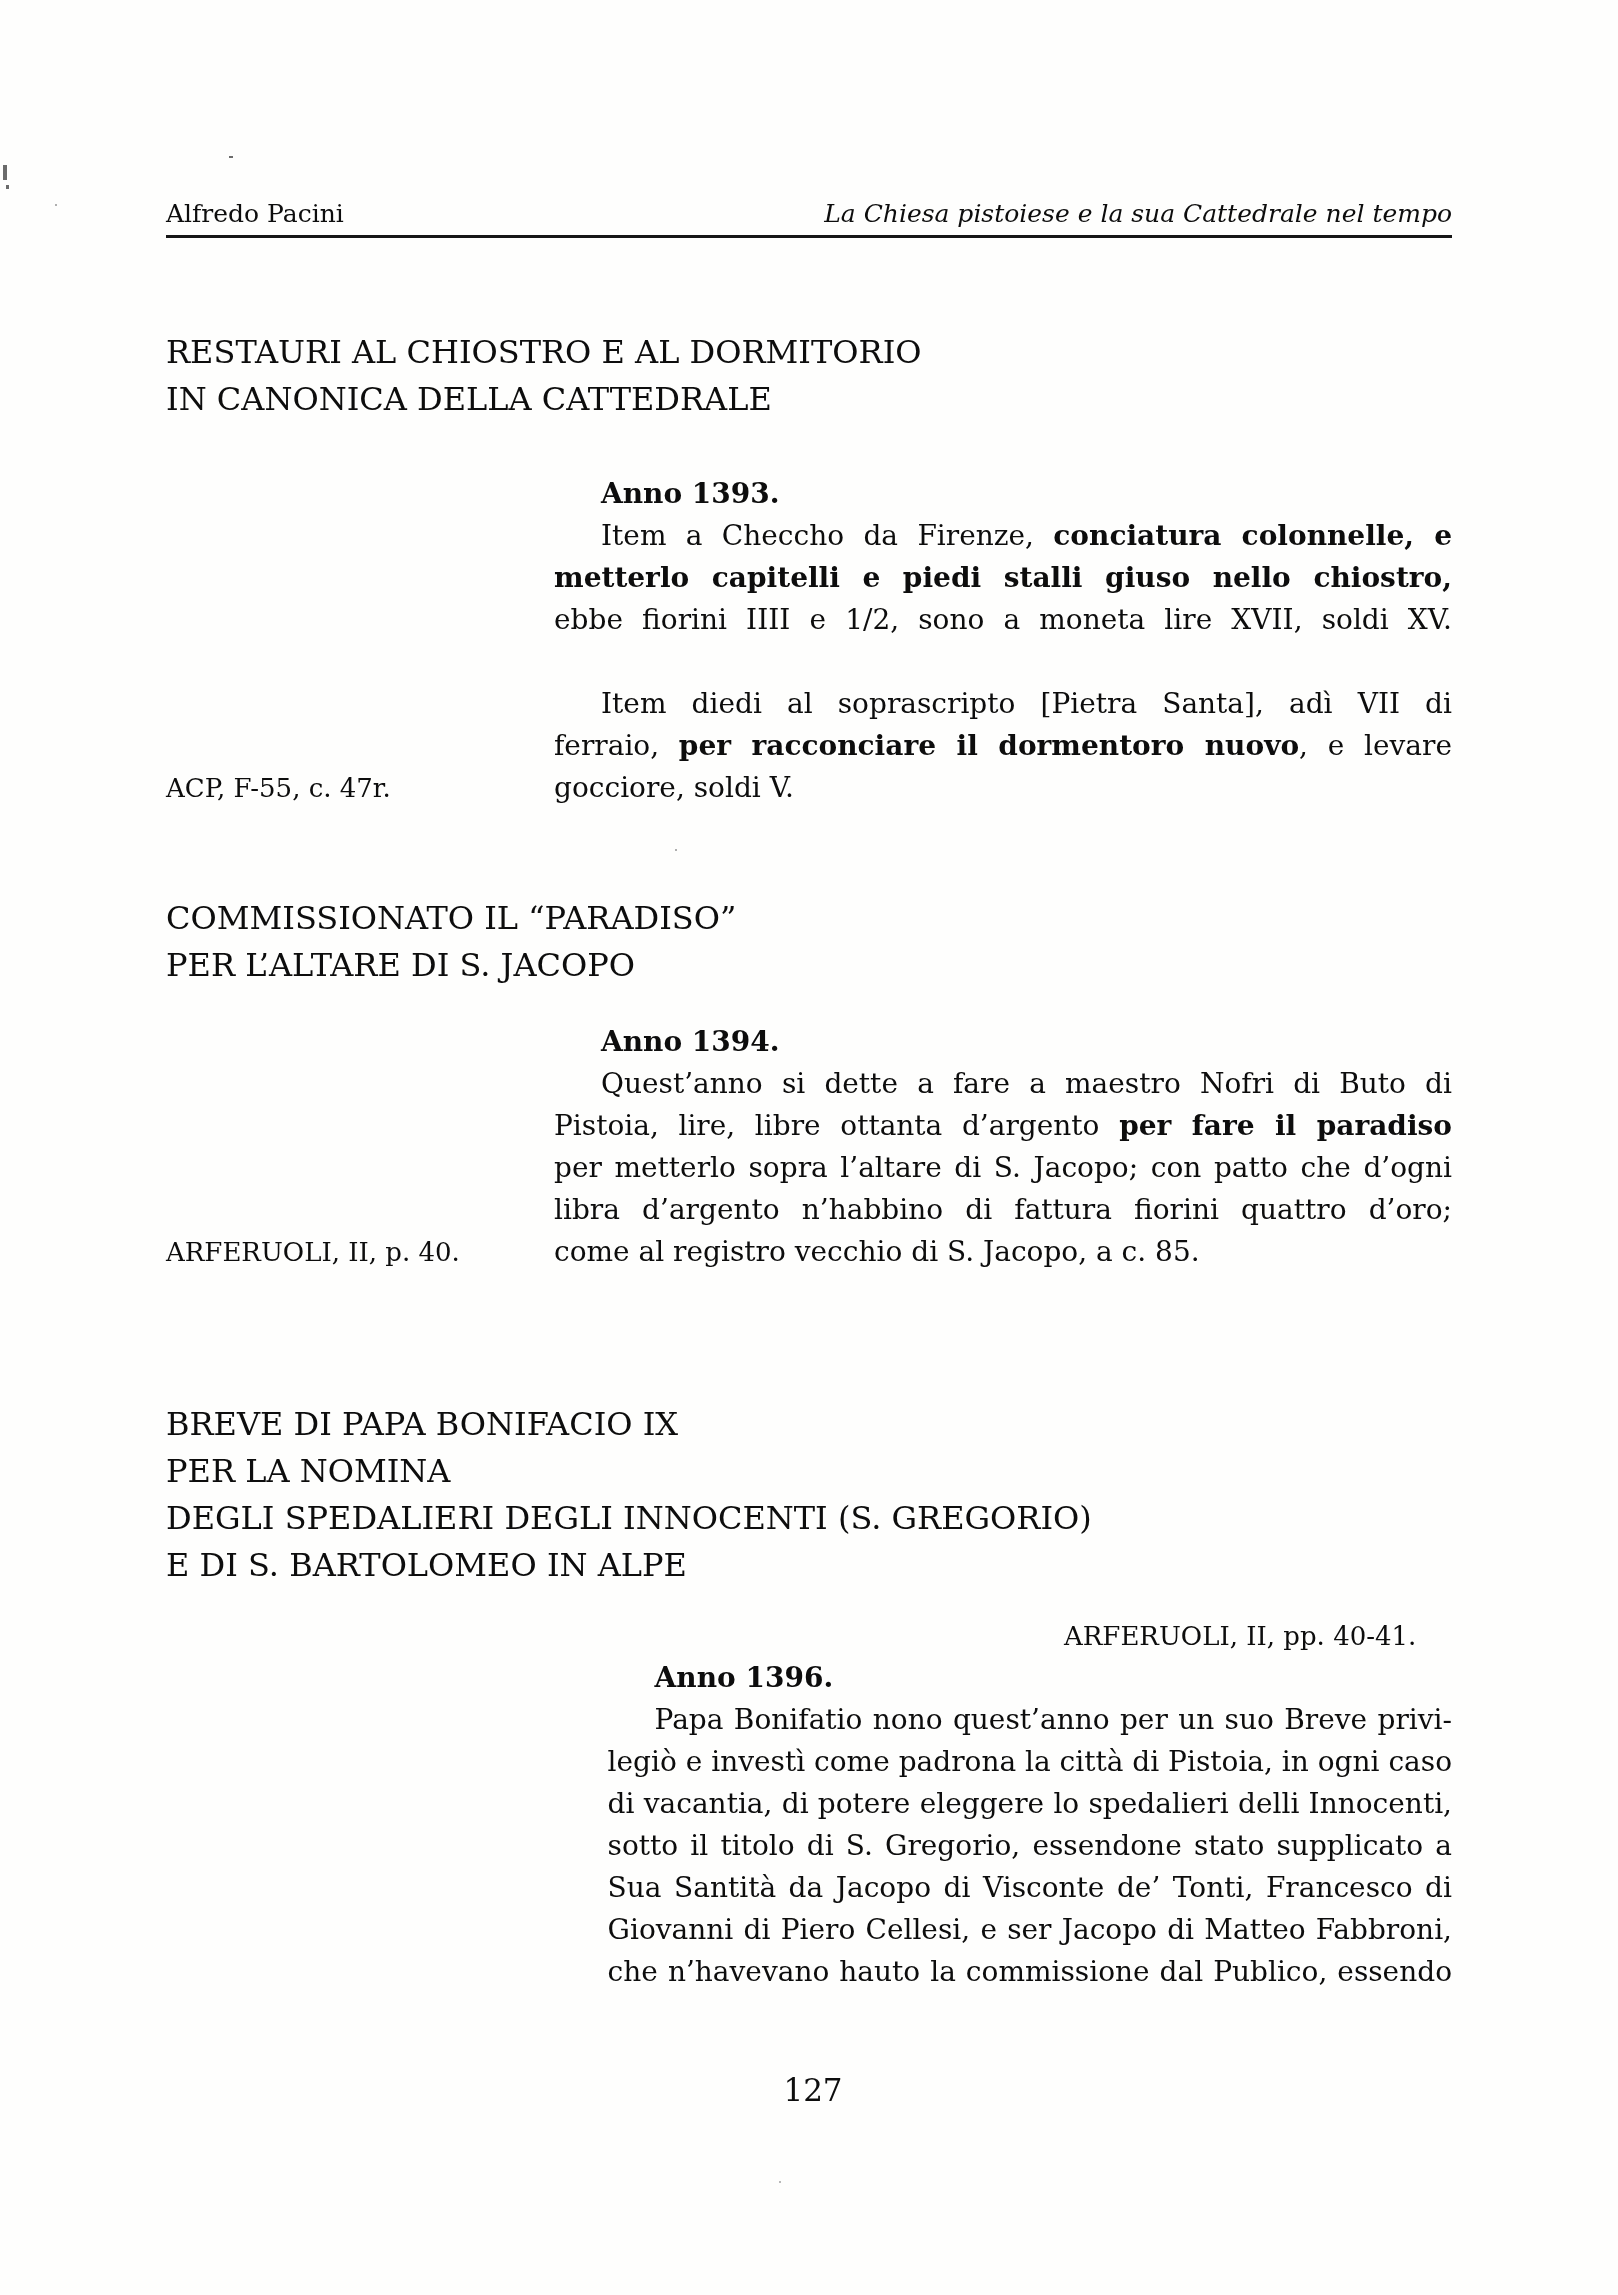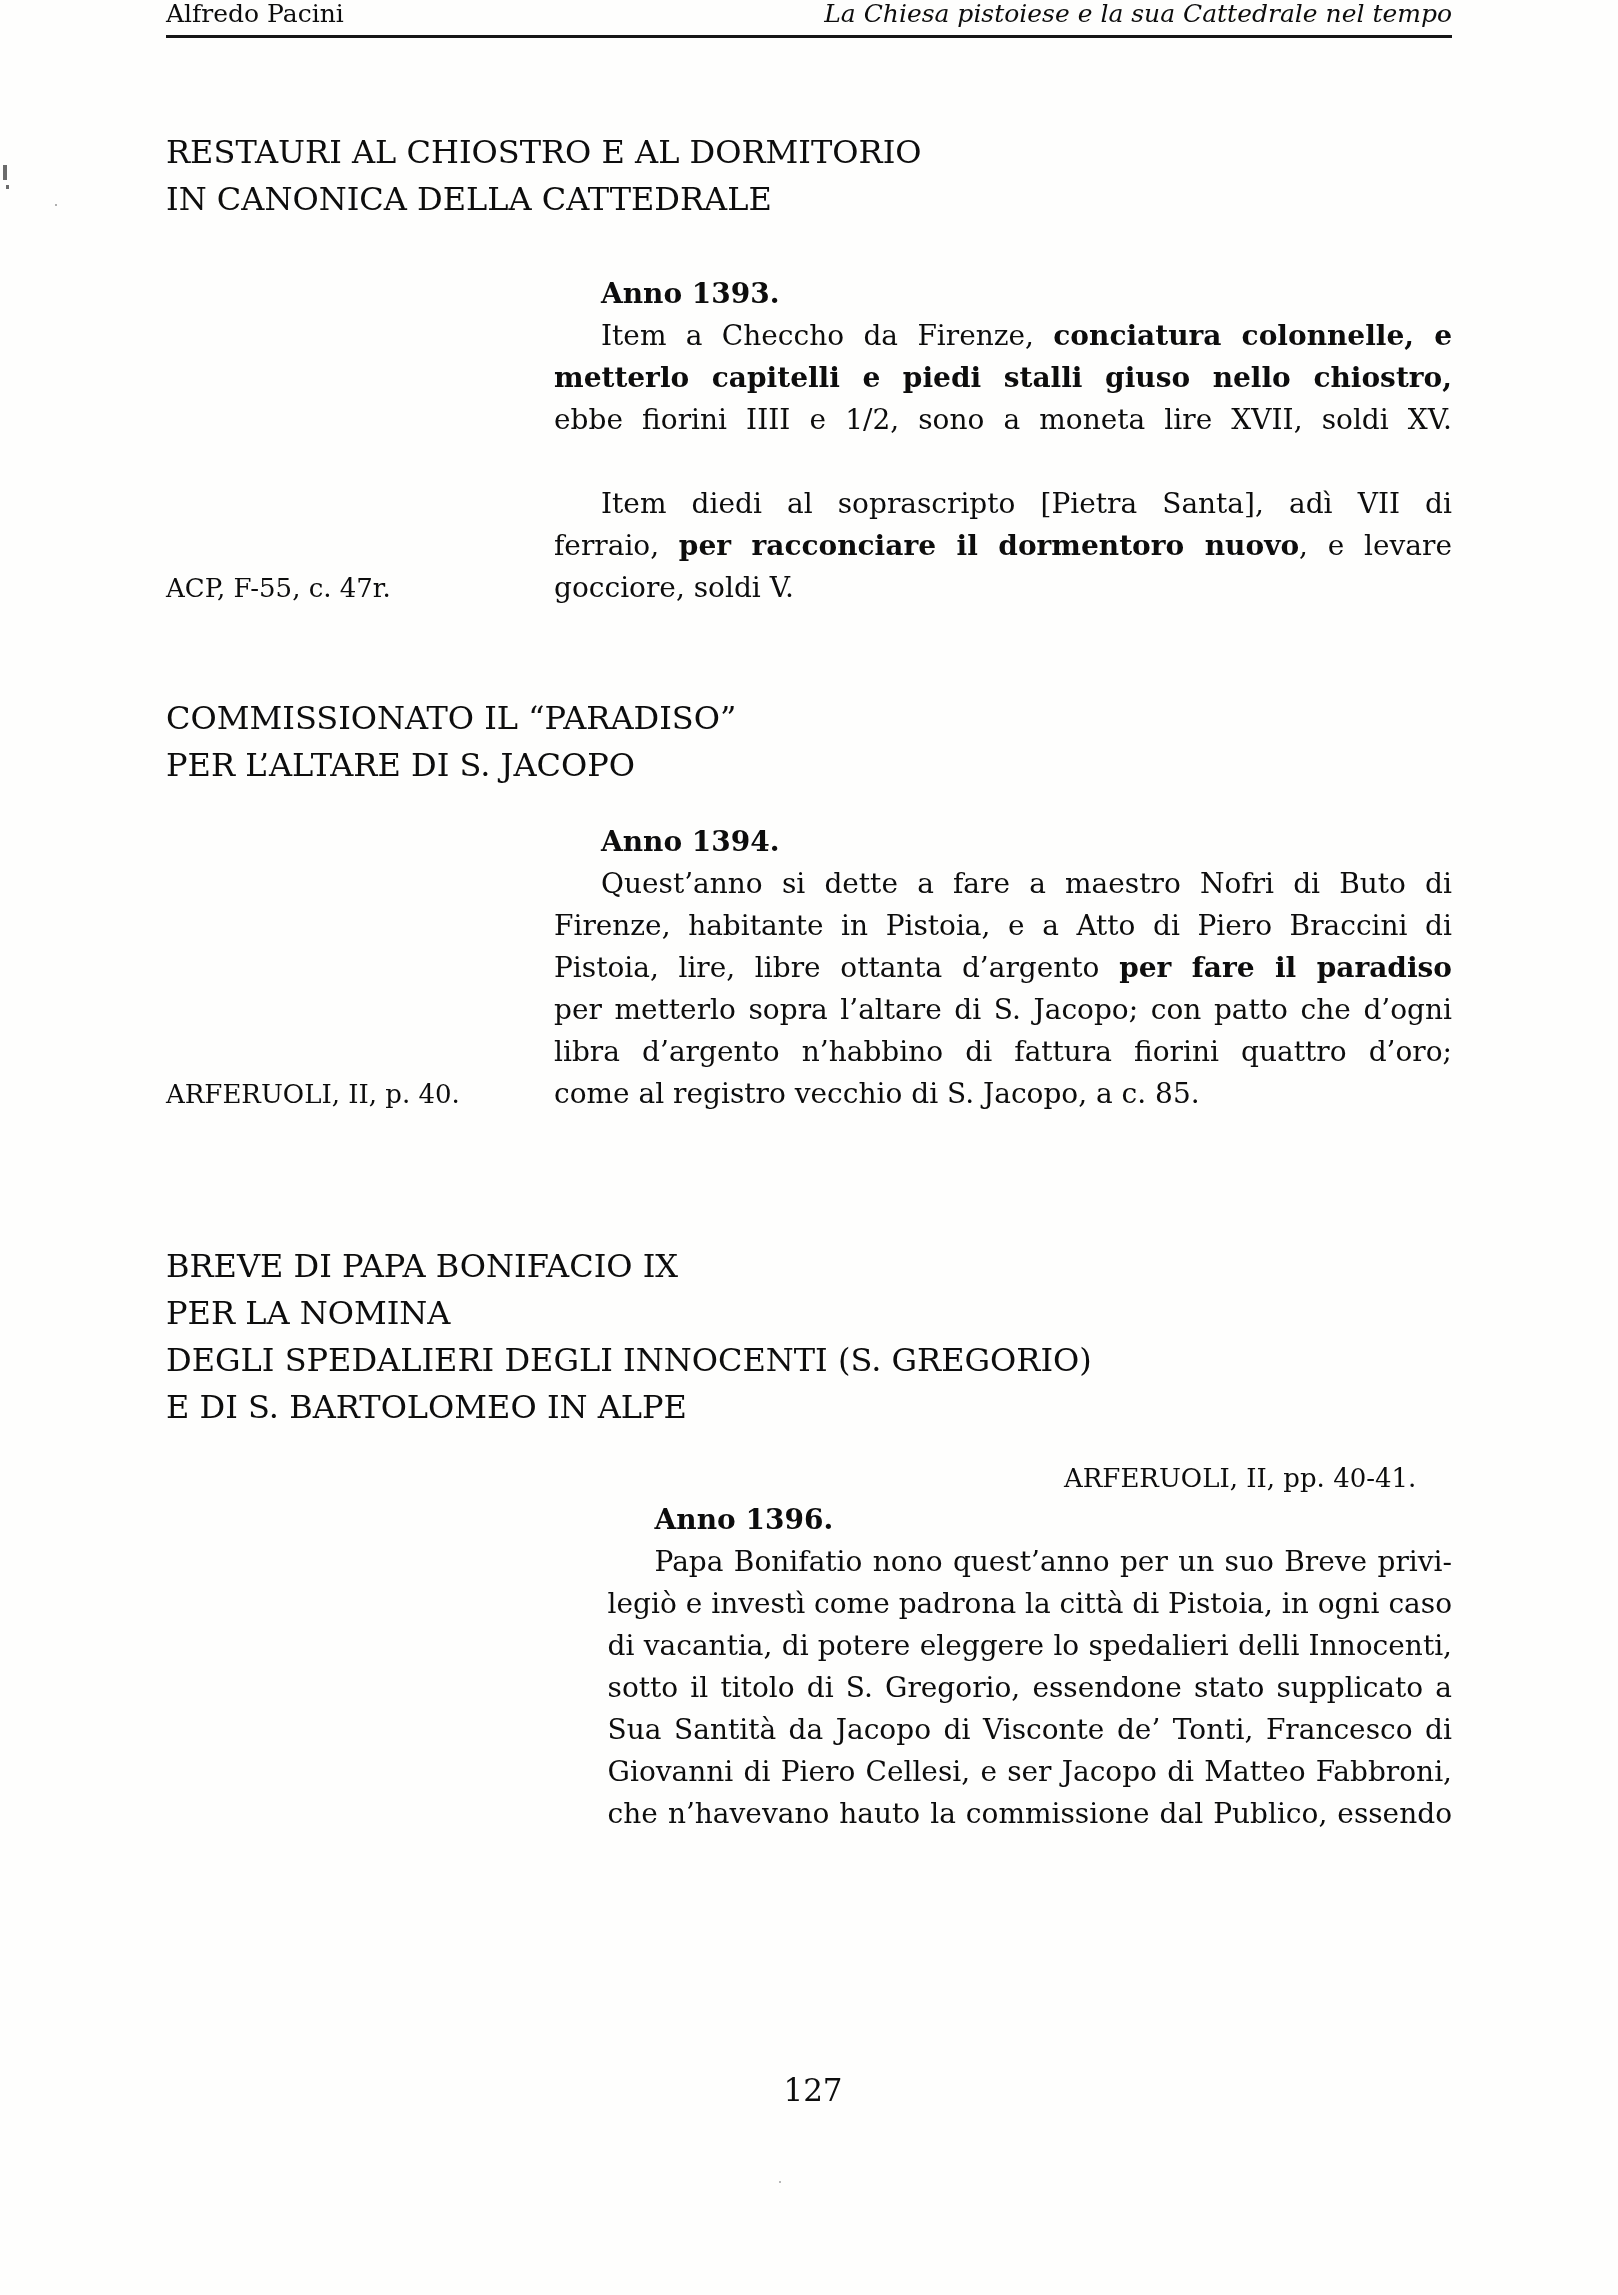--- a/index.html
+++ b/index.html
@@ -13,20 +13,21 @@
     overflow: hidden;
   }
   .content {
     position: absolute;
     left: 166px;
     top: 0;
     width: 1286px;
   }
   
   .header-row {
+    margin-top: 200px;
     display: flex;
     justify-content: space-between;
     align-items: baseline;
     font-size: 25px;
     line-height: 28px;
   }
   .running-title { font-style: italic; }
   .rule {
     margin-top: 6.5px;
     height: 3.2px;
@@ -120,21 +121,20 @@
         <h2 class="heading">
           <div class="heading-line">COMMISSIONATO IL “PARADISO”</div>
           <div class="heading-line">PER L’ALTARE DI S. JACOPO</div>
         </h2>
         <div class="entry">
           <div class="citation">ARFERUOLI, II, p. 40.</div>
           <div class="entry-body">
             <div class="line anno">Anno 1394.</div>
             <div class="para">
               <div class="line just ind"><span>Quest’anno si dette a fare a maestro Nofri di Buto di</span></div>
-              <div class="line just"><span>Firenze, habitante in Pistoia, e a Atto di Piero Braccini di</span></div>
               <div class="line just"><span>Pistoia, lire, libre ottanta d’argento </span><span class="b">per fare il paradiso</span></div>
               <div class="line just"><span>per metterlo sopra l’altare di S. Jacopo; con patto che d’ogni</span></div>
               <div class="line just"><span>libra d’argento n’habbino di fattura fiorini quattro d’oro;</span></div>
               <div class="line"><span>come al registro vecchio di S. Jacopo, a c. 85.</span></div>
             </div>
           </div>
         </div>
       </section>
       <section>
         <h2 class="heading">

